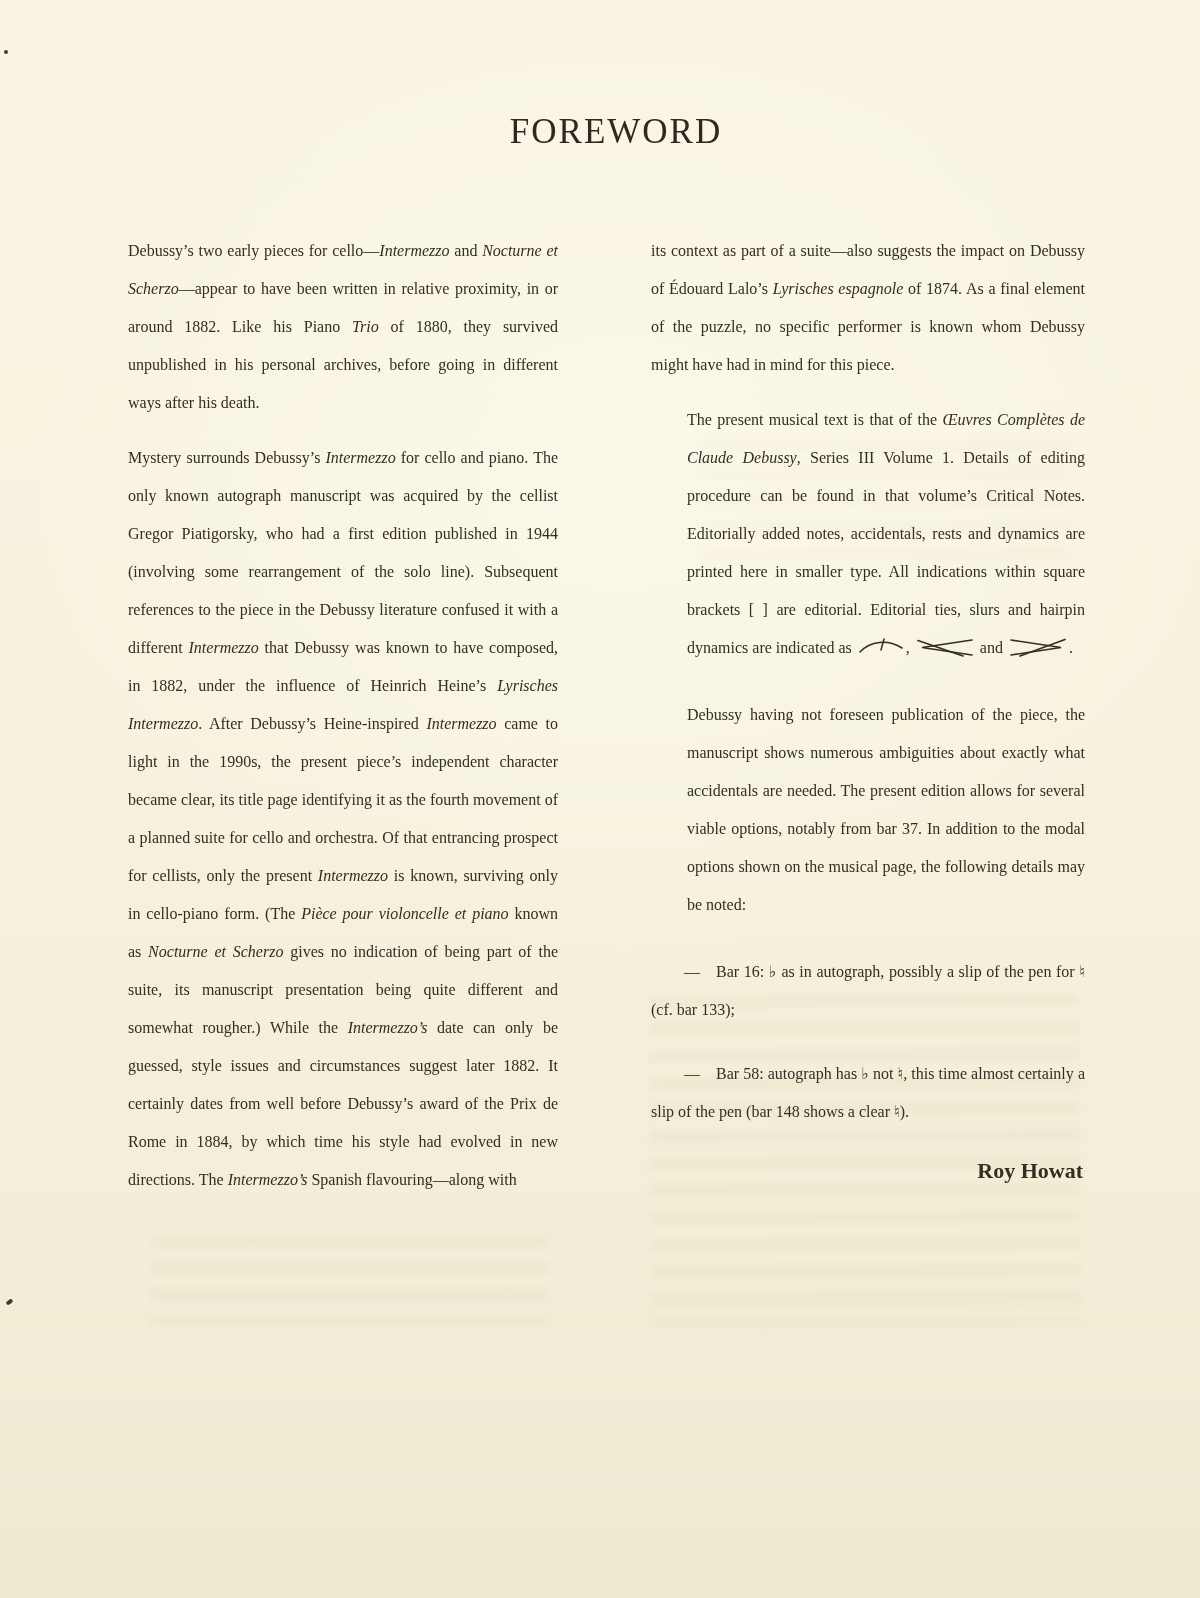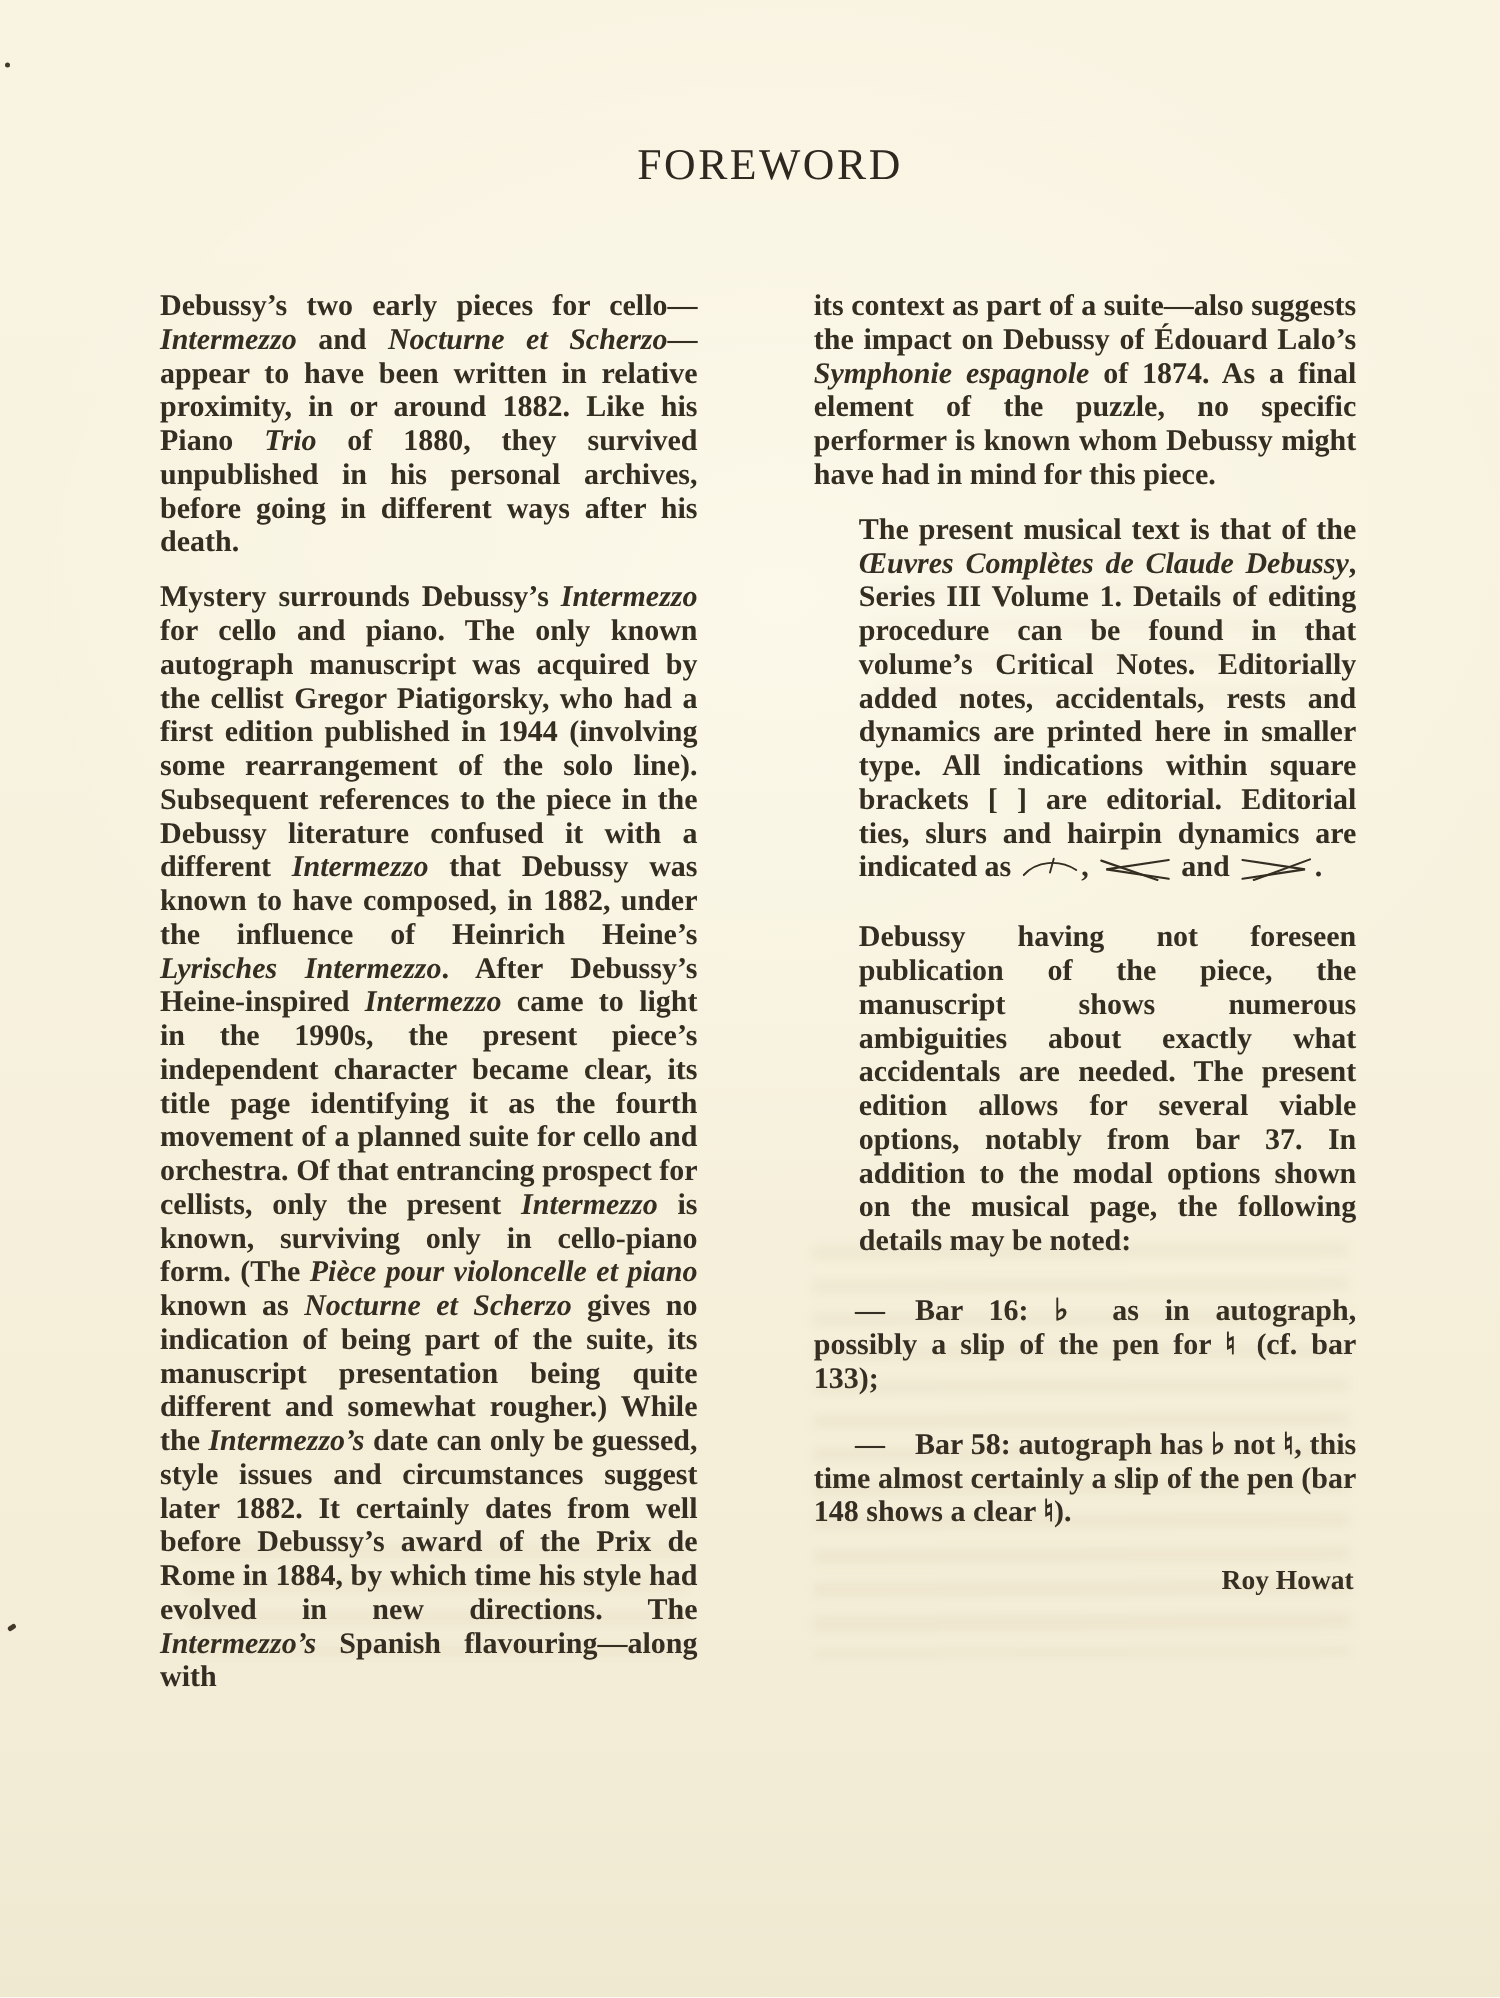--- a/index.html
+++ b/index.html
@@ -35,25 +35,24 @@
     left: 128px;
     display: flex;
     gap: 93px;
   }
 
   .col { width: 430px; }
   .col-right { width: 434px; }
 
   .para {
     margin: 0 0 17px 0;
-    font-size: 24px;
-    line-height: 27px;
+    font-size: 16px;
+    line-height: 38px;
     text-align: justify;
     color: #332d22;
-    font-weight: bold;
   }
   .mb-lg { margin-bottom: 29px; margin-left: 36px; }
 
   .heading {
     margin: 9px 0 27px 0;
     font-size: 22px;
     line-height: 27.4px;
     font-weight: 400;
     letter-spacing: 0.5px;
   }
@@ -118,21 +117,21 @@
   <h1 class="title">FOREWORD</h1>
 
   <div class="columns">
 
     <div class="col">
       <p class="para"><span>Debussy’s two early pieces for cello—</span><em>Intermezzo</em><span> and </span><em>Nocturne et Scherzo</em><span>—appear to have been written in relative proximity, in or around 1882. Like his Piano </span><em>Trio</em><span> of 1880, they survived unpublished in his personal archives, before going in different ways after his death.</span></p>
       <p class="para"><span>Mystery surrounds Debussy’s </span><em>Intermezzo</em><span> for cello and piano. The only known autograph manuscript was acquired by the cellist Gregor Piatigorsky, who had a first edition published in 1944 (involving some rearrangement of the solo line). Subsequent references to the piece in the Debussy literature confused it with a different </span><em>Intermezzo</em><span> that Debussy was known to have composed, in 1882, under the influence of Heinrich Heine’s </span><em>Lyrisches Intermezzo</em><span>. After Debussy’s Heine-inspired </span><em>Intermezzo</em><span> came to light in the 1990s, the present piece’s independent character became clear, its title page identifying it as the fourth movement of a planned suite for cello and orchestra. Of that entrancing prospect for cellists, only the present </span><em>Intermezzo</em><span> is known, surviving only in cello-piano form. (The </span><em>Pièce pour violoncelle et piano</em><span> known as </span><em>Nocturne et Scherzo</em><span> gives no indication of being part of the suite, its manuscript presentation being quite different and somewhat rougher.) While the </span><em>Intermezzo’s</em><span> date can only be guessed, style issues and circumstances suggest later 1882. It certainly dates from well before Debussy’s award of the Prix de Rome in 1884, by which time his style had evolved in new directions. The </span><em>Intermezzo’s</em><span> Spanish flavouring—along with</span></p>
     </div>
 
     <div class="col col-right">
-      <p class="para"><span>its context as part of a suite—also suggests the impact on Debussy of Édouard Lalo’s </span><em>Symphonie espagnole</em><span> of 1874. As a final element of the puzzle, no specific performer is known whom Debussy might have had in mind for this piece.</span></p>
+      <p class="para"><span>its context as part of a suite—also suggests the impact on Debussy of Édouard Lalo’s </span><em>Lyrisches espagnole</em><span> of 1874. As a final element of the puzzle, no specific performer is known whom Debussy might have had in mind for this piece.</span></p>
 
 
       <p class="para mb-lg"><span>The present musical text is that of the </span><em>Œuvres Complètes de Claude Debussy</em><span>, Series III Volume 1. Details of editing procedure can be found in that volume’s Critical Notes. Editorially added notes, accidentals, rests and dynamics are printed here in smaller type. All indications within square brackets [ ] are editorial. Editorial ties, slurs and hairpin dynamics are indicated as </span><svg class="musym tie" width="46" height="18" viewBox="0 0 46 18">
             <path d="M2 15 C 12 4, 30 2, 44 11"></path>
             <path d="M26 2 L23 13"></path>
           </svg><span>, </span><svg class="musym" width="58" height="20" viewBox="0 0 58 20">
             <path d="M56 3 L6 10.5 L56 18"></path>
             <path d="M2 3.5 L47 19"></path>
           </svg><span> and </span><svg class="musym" width="58" height="20" viewBox="0 0 58 20">
             <path d="M2 3 L52 10.5 L2 18"></path>

